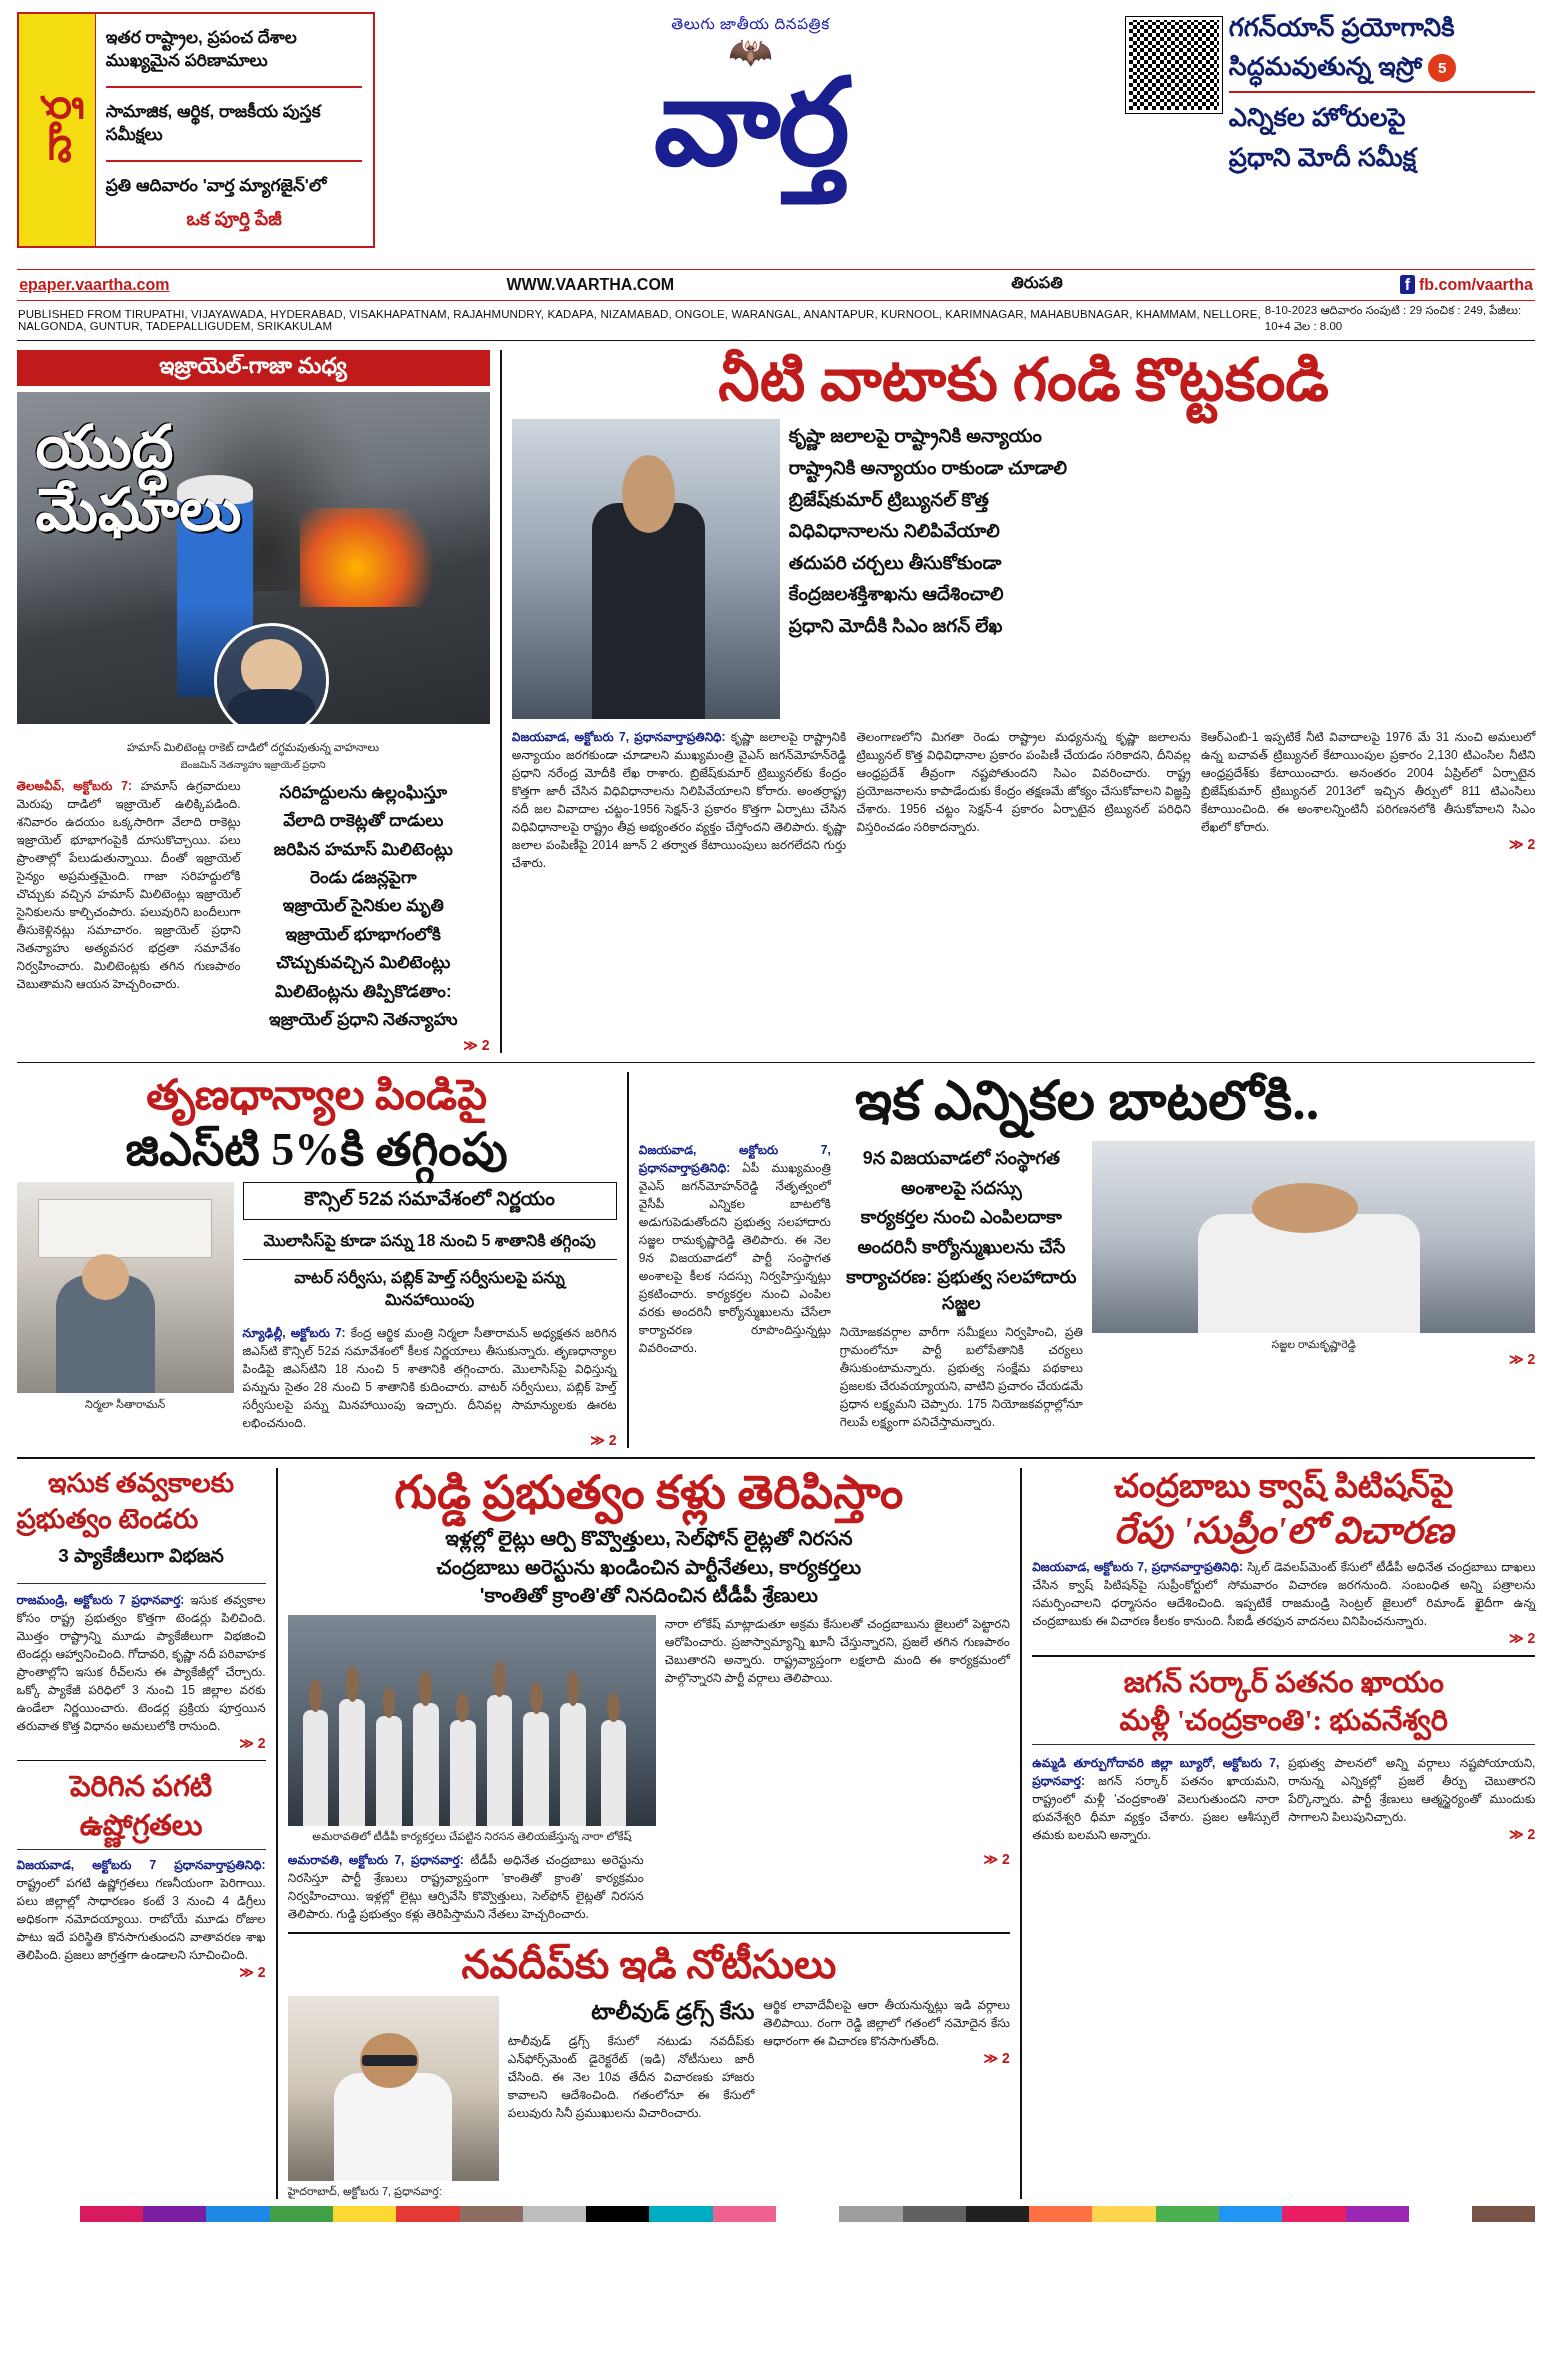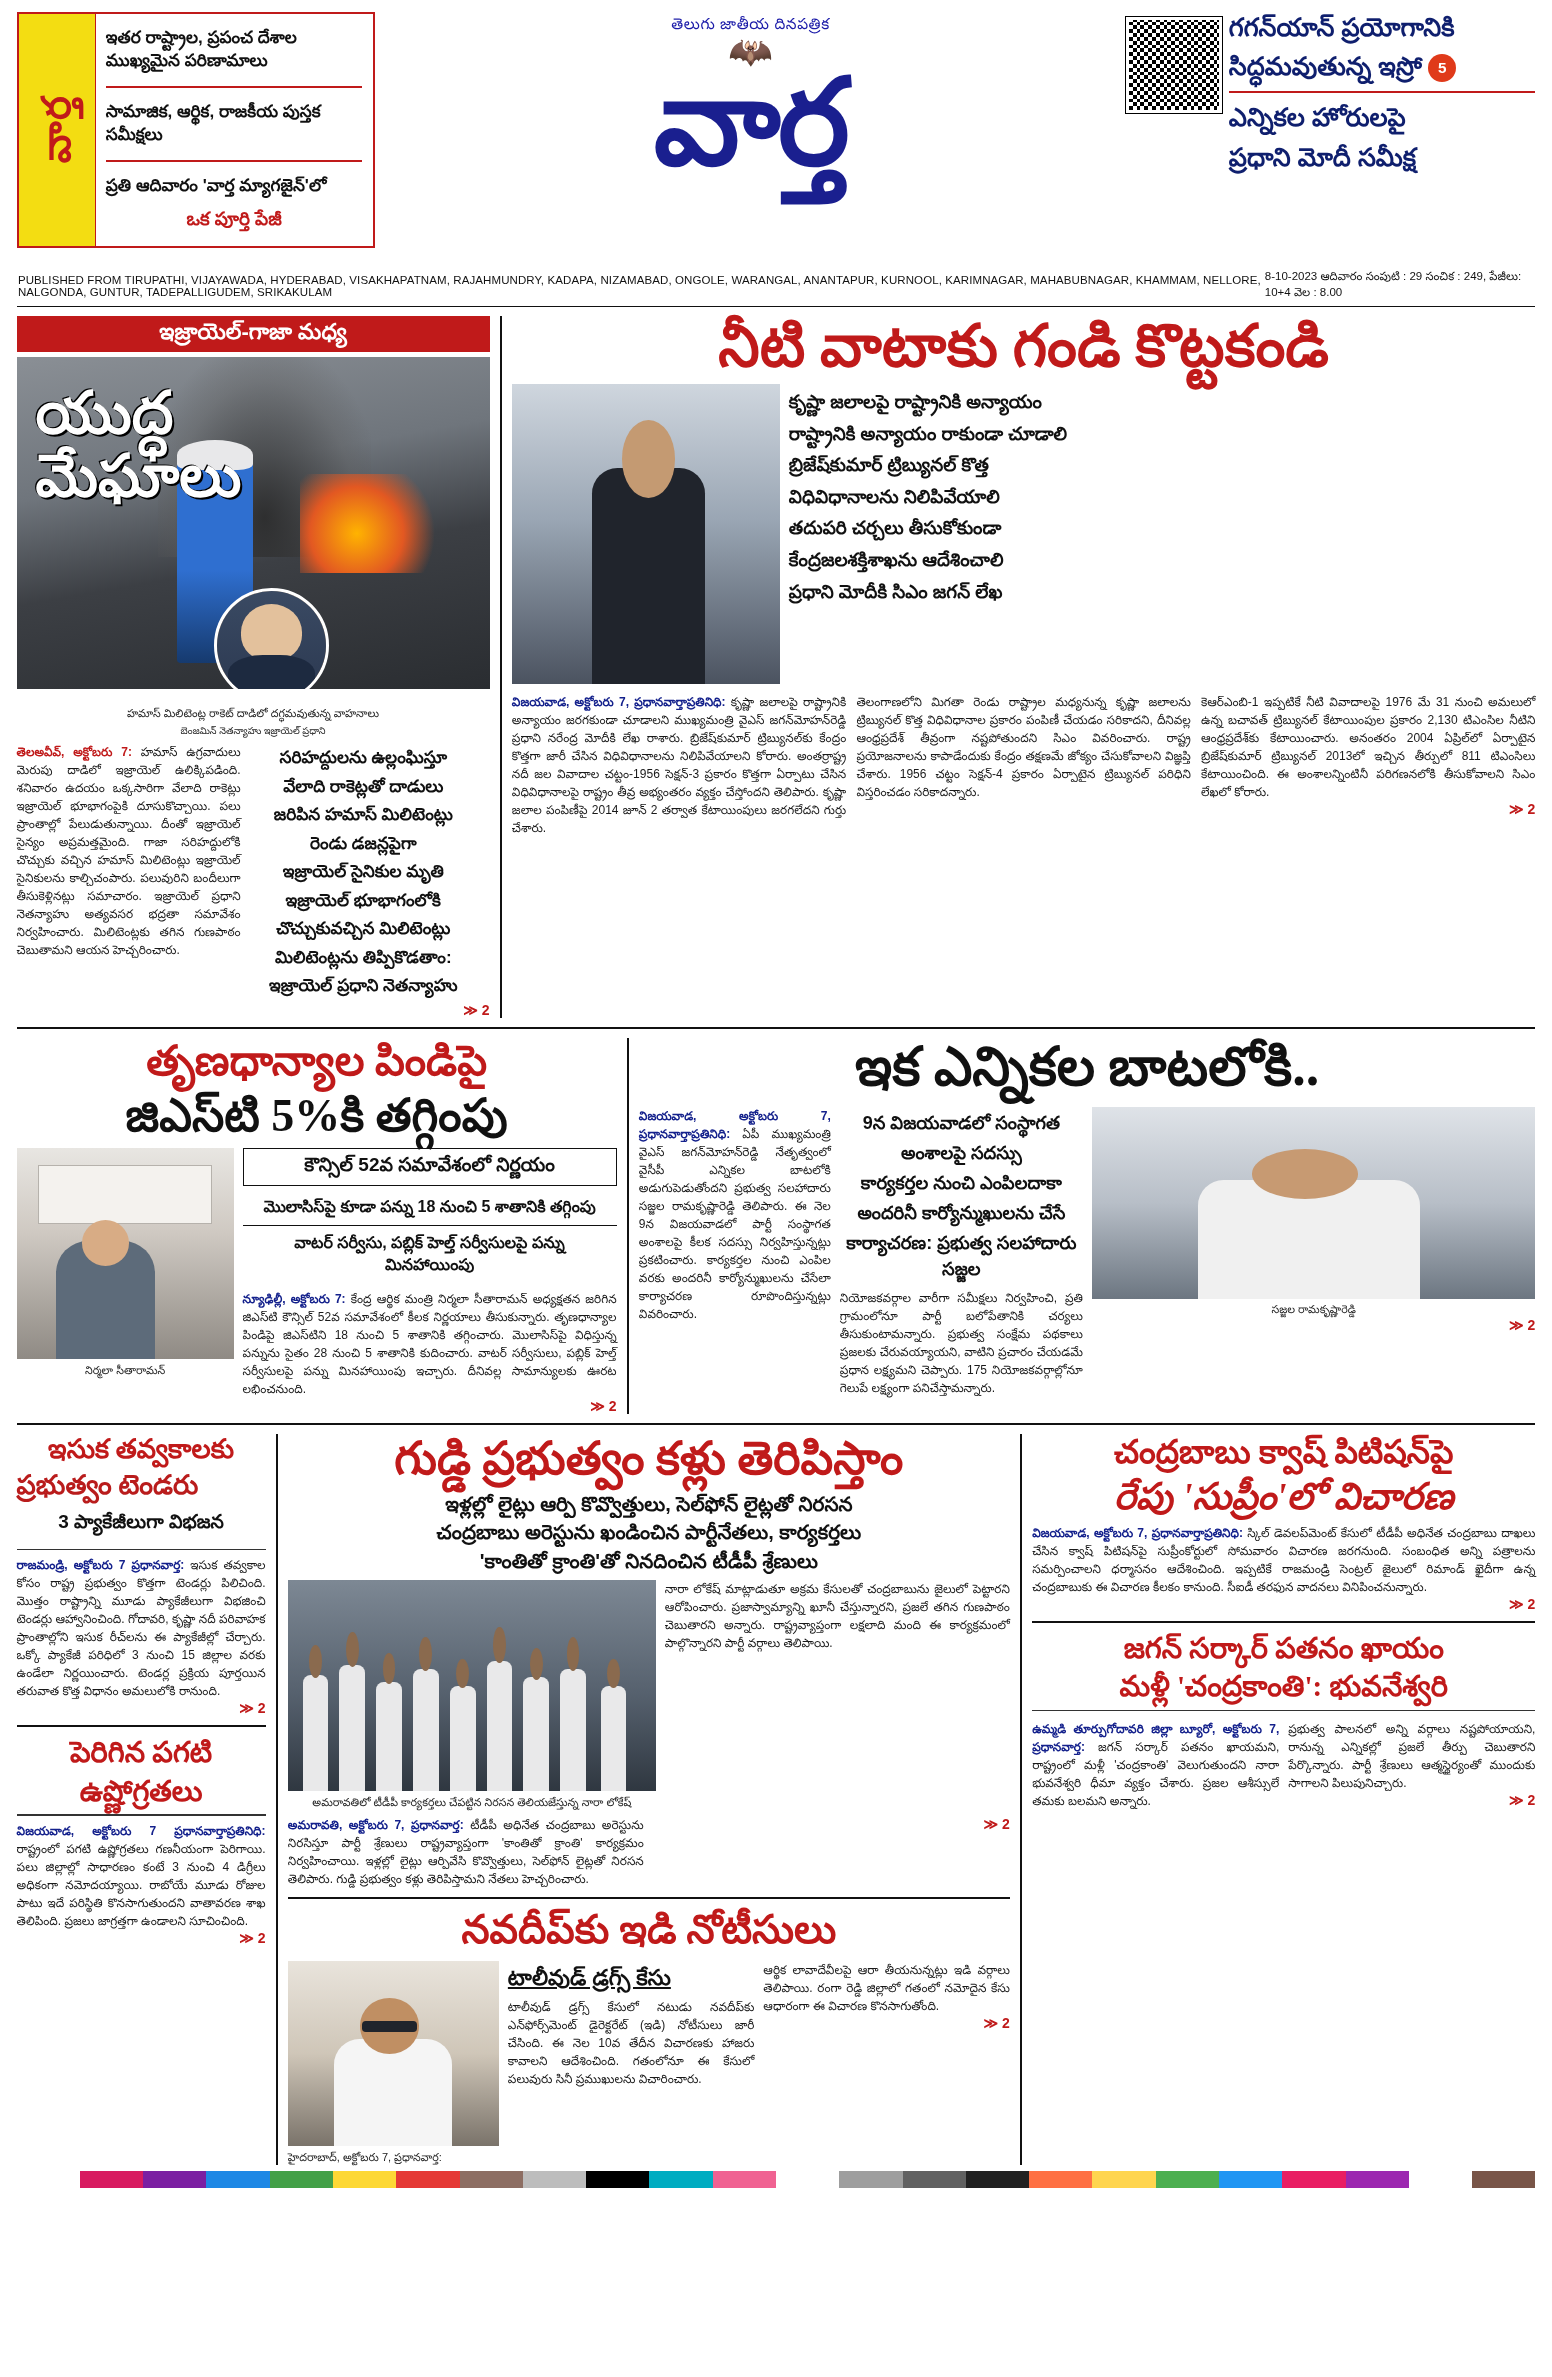--- a/index.html
+++ b/index.html
@@ -165,20 +165,28 @@
         <p>
           <span>సిద్ధమవుతున్న ఇస్రో</span><span class="circ5">5</span>
         </p>
         <div class="sep"></div>
         <p>ఎన్నికల హోరులపై</p>
         <p>ప్రధాని మోదీ సమీక్ష</p>
       </div>
     </div>
   </div>
 
+  <div class="infobar">
+    <a href="#">epaper.vaartha.com</a>
+    <span class="mid">WWW.VAARTHA.COM</span>
+    <span style="color:#111">తిరుపతి</span>
+    <span>
+      <span class="fb">f</span><span>fb.com/vaartha</span>
+    </span>
+  </div>
 
   <div class="pubbar">
     <div class="left">PUBLISHED FROM TIRUPATHI, VIJAYAWADA, HYDERABAD, VISAKHAPATNAM, RAJAHMUNDRY, KADAPA, NIZAMABAD, ONGOLE, WARANGAL, ANANTAPUR, KURNOOL, KARIMNAGAR, MAHABUBNAGAR, KHAMMAM, NELLORE, NALGONDA, GUNTUR, TADEPALLIGUDEM, SRIKAKULAM</div>
     <div>8-10-2023 ఆదివారం సంపుటి : 29 సంచిక : 249, పేజీలు: 10+4 వెల : 8.00</div>
   </div>
 
   <div class="row">
 
     <div class="col" style="width:473px">
       <div class="kicker" style="width:100%; text-align:center;">ఇజ్రాయెల్-గాజా మధ్య</div>
@@ -397,21 +405,21 @@
         <div class="row" style="gap:9px;">
           <div style="width:211px">
             <div class="photo" style="height:185px; background:linear-gradient(180deg,#e9e4dc 0%,#cfc6b8 50%,#7a736a 100%); position:relative;">
               <div style="position:absolute; left:22%; bottom:0; width:56%; height:58%; background:#f5f5f5; border-radius:25.5px 25.5px 0 0;"></div>
               <div style="position:absolute; left:34%; bottom:50%; width:28%; height:30%; background:#c08f63; border-radius:50%;"></div>
               <div style="position:absolute; left:35%; bottom:62%; width:26%; height:6%; background:#20242c; border-radius:3.8px;"></div>
             </div>
             <div class="cap" style="text-align:left;">హైదరాబాద్, అక్టోబరు 7, ప్రధానవార్త:</div>
           </div>
           <div style="flex:1">
-            <div class="sub" style="text-align:left; font-size:22px;text-decoration:underline;">టాలీవుడ్ డ్రగ్స్ కేసు</div>
+            <div class="sub" style="text-align:right; font-size:22px;">టాలీవుడ్ డ్రగ్స్ కేసు</div>
             <div class="body" style="margin-top:5.1px;">టాలీవుడ్ డ్రగ్స్ కేసులో నటుడు నవదీప్‌కు ఎన్‌ఫోర్స్‌మెంట్ డైరెక్టరేట్ (ఇడి) నోటీసులు జారీ చేసింది. ఈ నెల 10వ తేదీన విచారణకు హాజరు కావాలని ఆదేశించింది. గతంలోనూ ఈ కేసులో పలువురు సినీ ప్రముఖులను విచారించారు.</div>
           </div>
           <div style="flex:1">
             <div class="body">ఆర్థిక లావాదేవీలపై ఆరా తీయనున్నట్లు ఇడి వర్గాలు తెలిపాయి. రంగా రెడ్డి జిల్లాలో గతంలో నమోదైన కేసు ఆధారంగా ఈ విచారణ కొనసాగుతోంది.</div>
             <div class="more">≫ 2</div>
           </div>
         </div>
       </div>
     </div>
 

